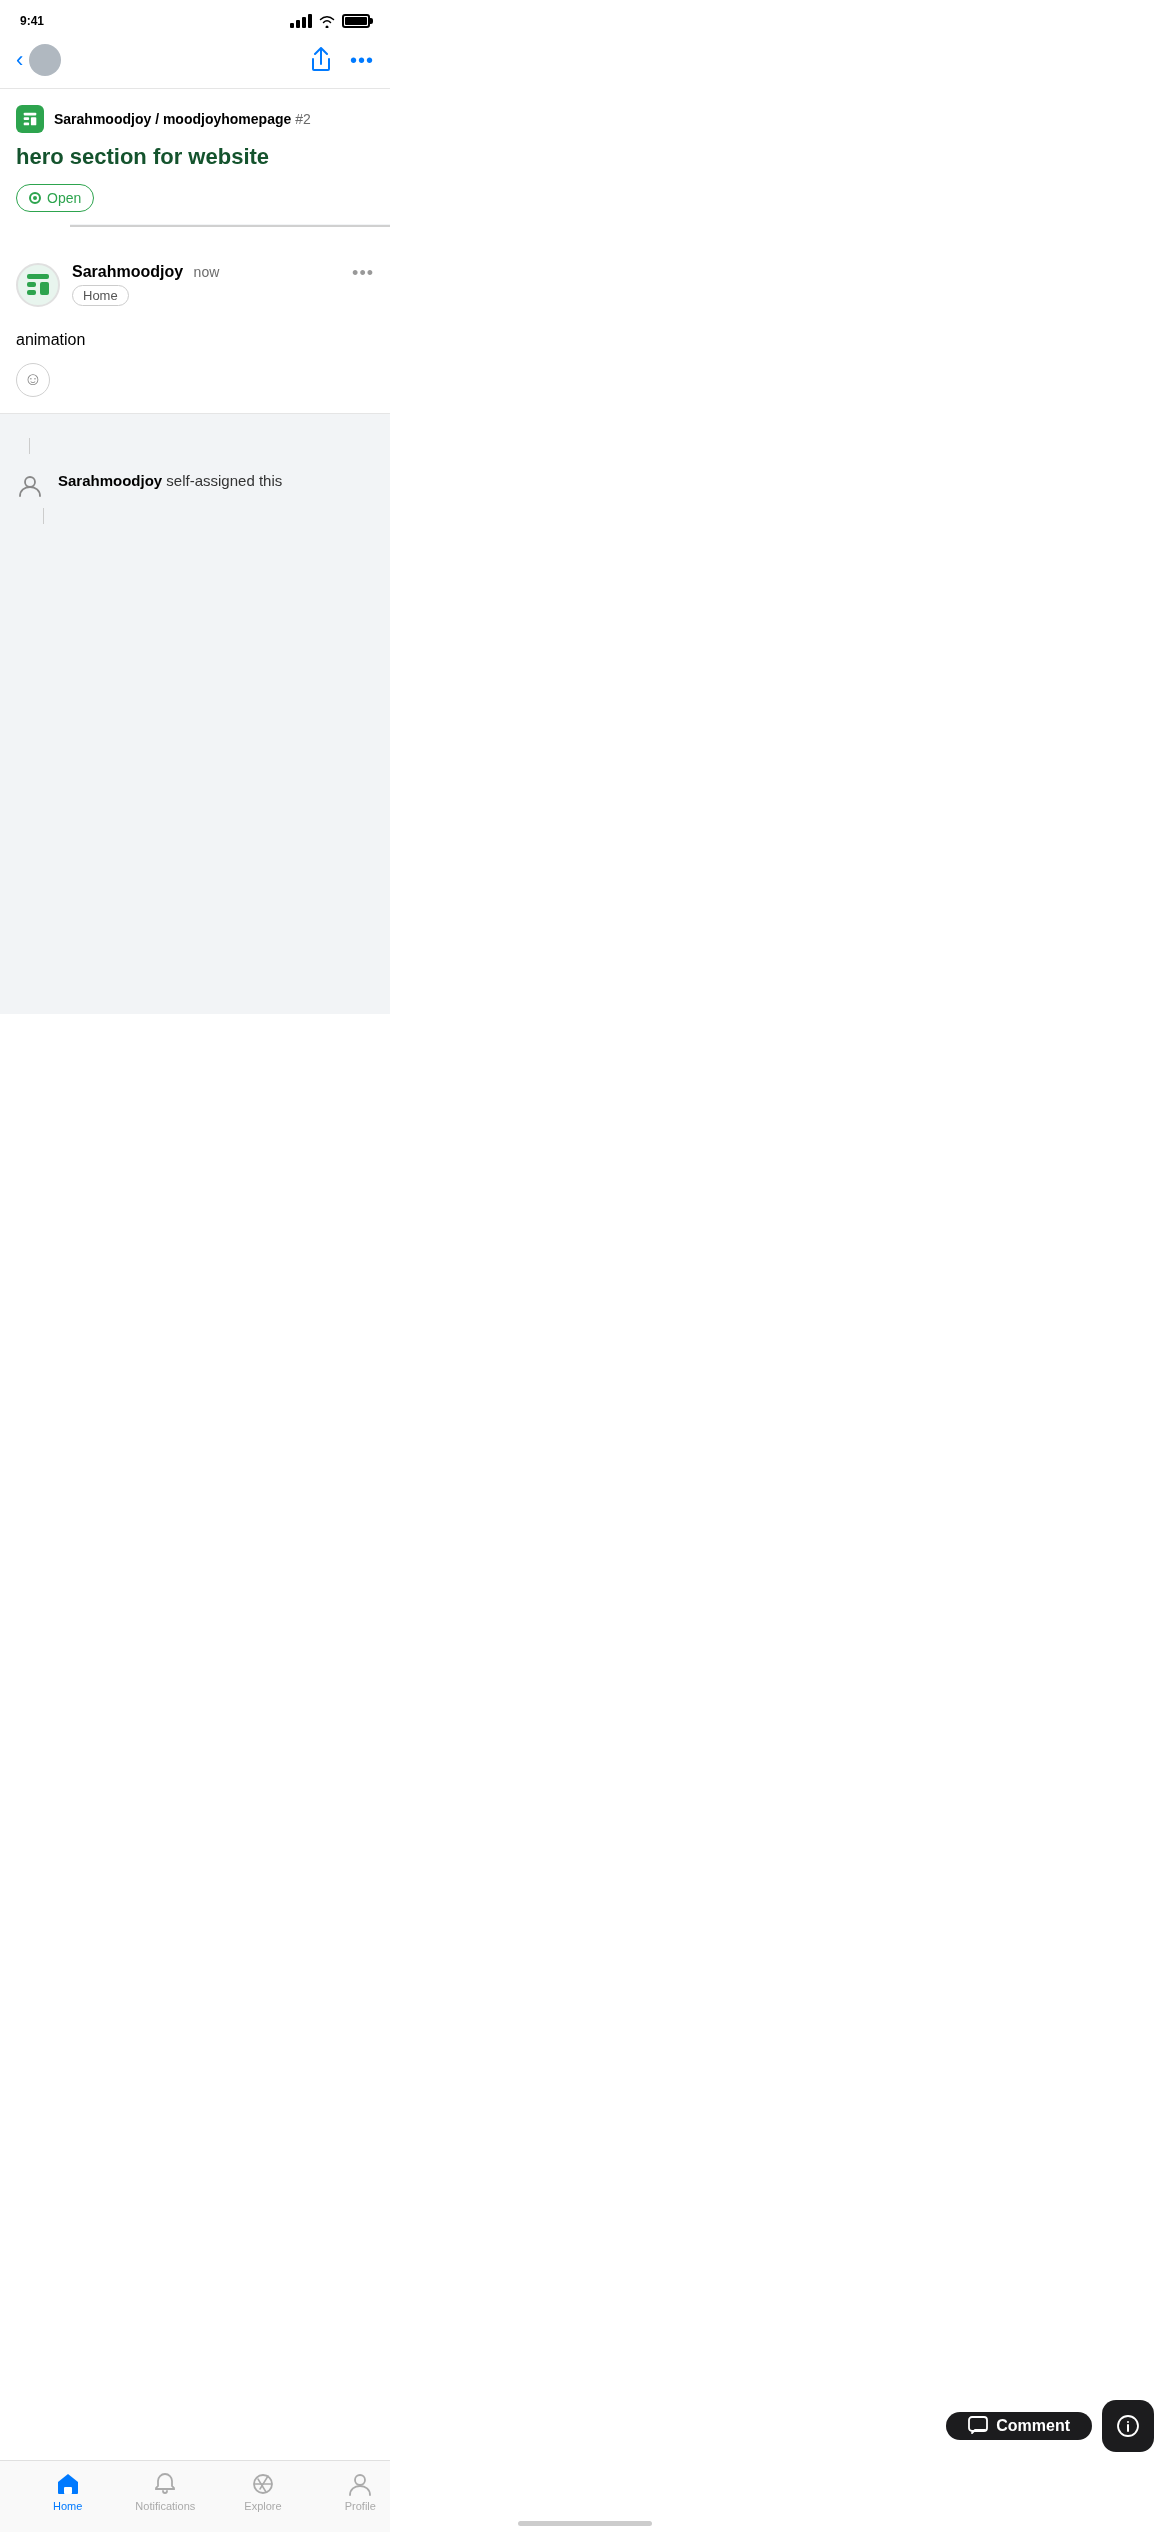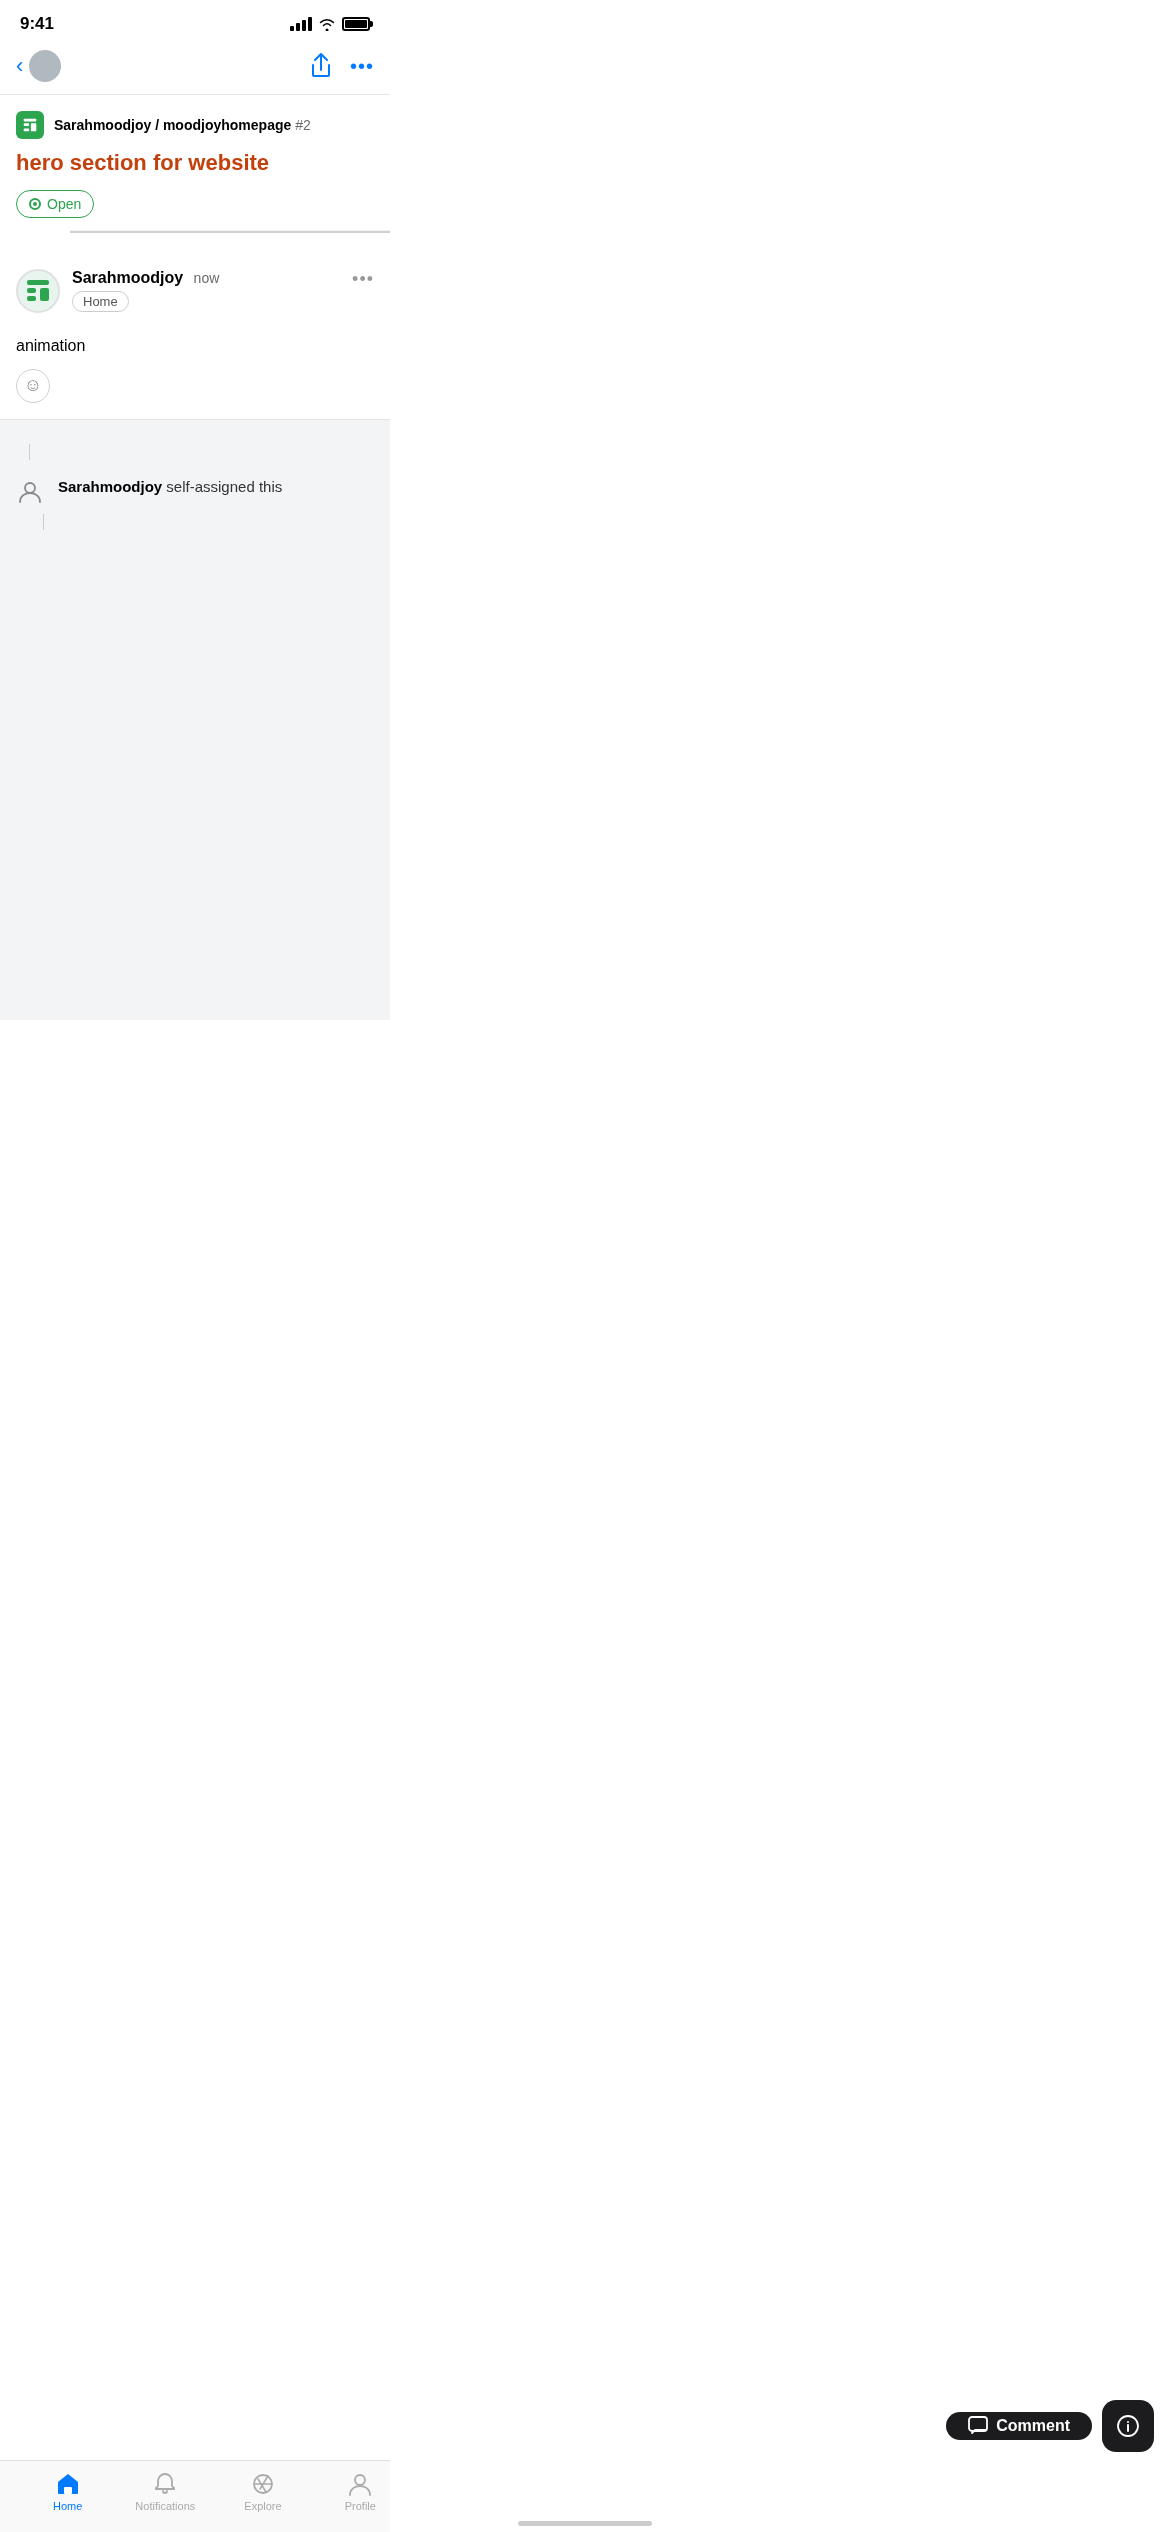--- a/index.html
+++ b/index.html
@@ -16,21 +16,21 @@
 
     
     .status-bar {
       display: flex;
       justify-content: space-between;
       align-items: center;
       padding: 14px 20px 8px 20px;
       background: #ffffff;
     }
     .status-time {
-      font-size: 17px;
+      font-size: 12px;
       font-weight: 600;
       color: #000;
     }
     .status-icons {
       display: flex;
       align-items: center;
       gap: 6px;
     }
     .signal-bars {
       display: flex;
@@ -151,21 +151,21 @@
     .breadcrumb-text strong {
       color: #000;
       font-weight: 600;
     }
     .issue-number {
       color: #6b6b6b;
     }
     .issue-title {
       font-size: 22px;
       font-weight: 700;
-      color: #c2410c;
+      color: #14532d;
       margin-bottom: 12px;
       line-height: 1.3;
     }
     .issue-status {
       display: inline-flex;
       align-items: center;
       gap: 6px;
       padding: 5px 12px;
       border: 1.5px solid #2da44e;
       border-radius: 20px;

